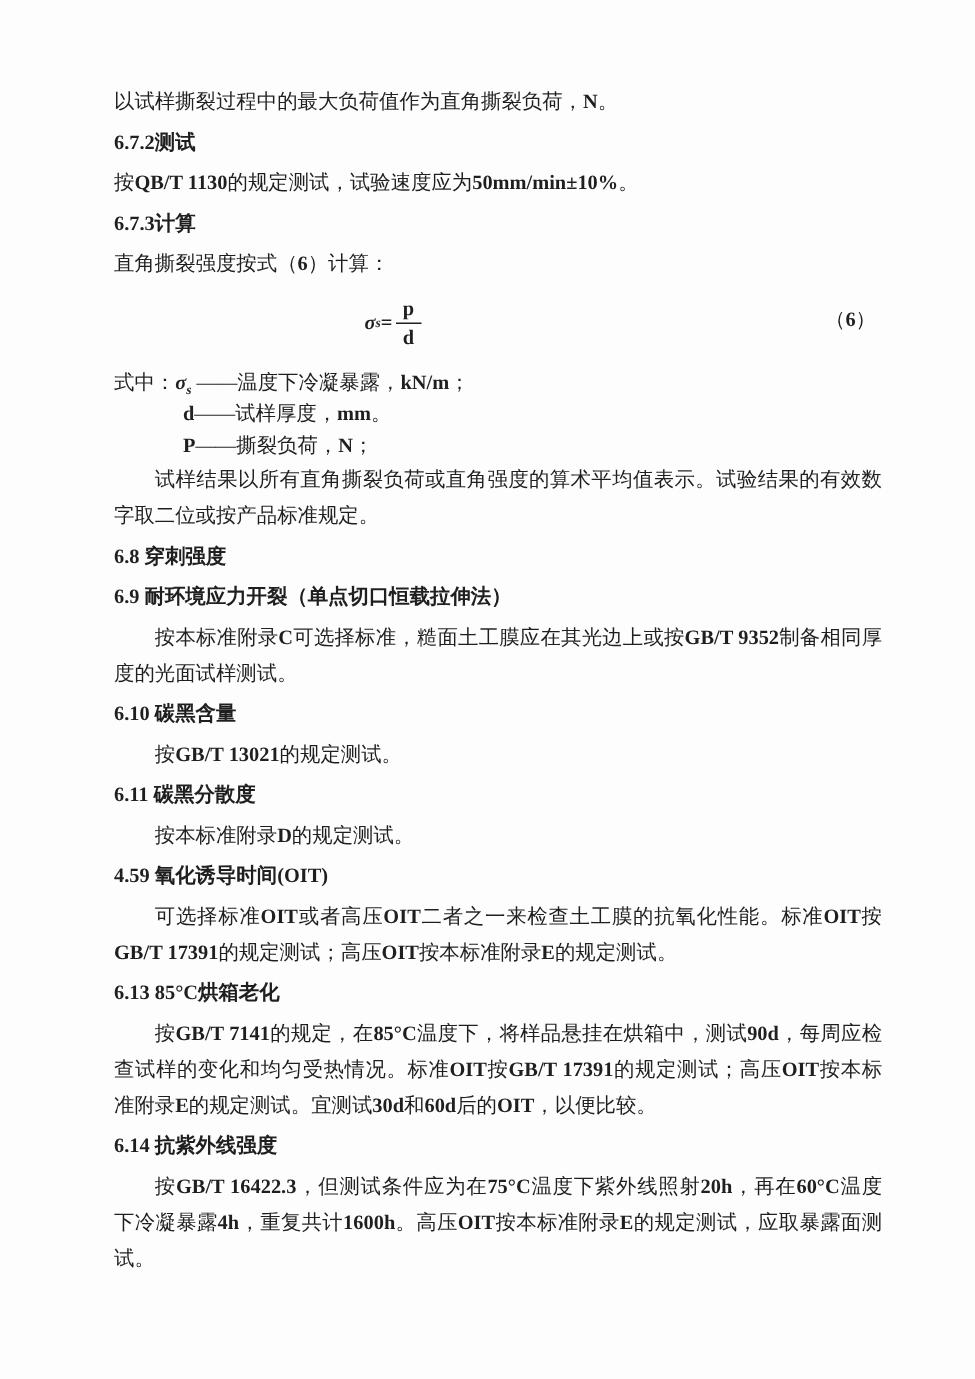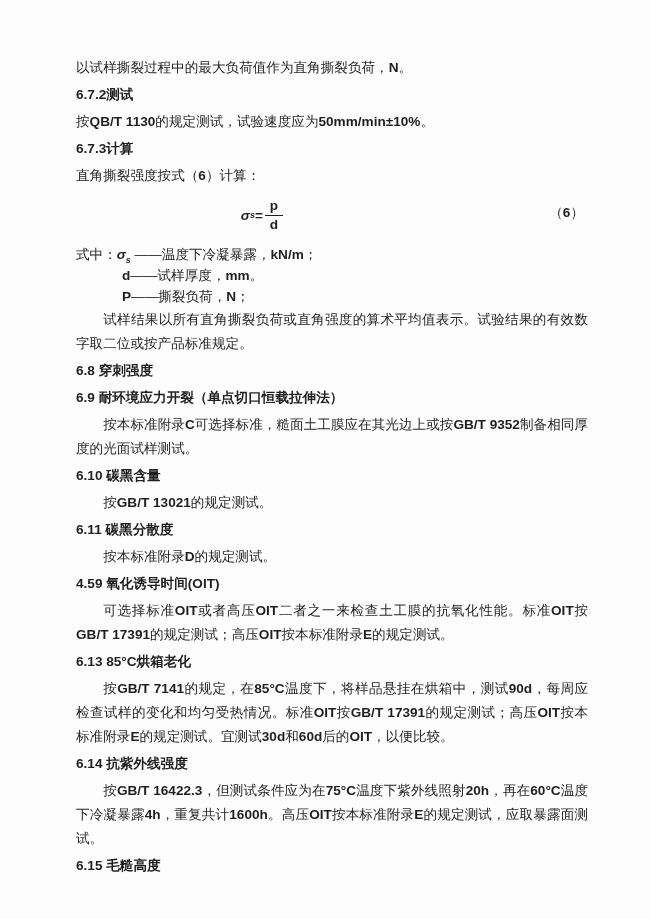--- a/index.html
+++ b/index.html
@@ -8,21 +8,21 @@
     background: #fcfcfc;
   }
   .page {
     position: relative;
     width: 650px;
     height: 919px;
     box-sizing: border-box;
     background: #fdfdfd;
     padding: 56px 62px 13px 76px;
     overflow: hidden;
-    font-family: Liberation Sans, sans-serif;
+    font-family: Liberation Serif, serif;
     color: #1f1f1f;
     font-size: 13.6px;
   }
   .doc p {
     margin: 0 0 3px 0;
     line-height: 24px;
     text-align: justify;
   }
   .doc p.heading {
     font-weight: bold;
@@ -103,15 +103,14 @@
       <p class="heading"><span>6.10 碳黑含量</span></p>
       <p class="body indent"><span>按</span><span class="b">GB/T 13021</span><span>的规定测试。</span></p>
       <p class="heading"><span>6.11 碳黑分散度</span></p>
       <p class="body indent"><span>按本标准附录</span><span class="b">D</span><span>的规定测试。</span></p>
       <p class="heading"><span>4.59 氧化诱导时间(OIT)</span></p>
       <p class="body indent"><span>可选择标准</span><span class="b">OIT</span><span>或者高压</span><span class="b">OIT</span><span>二者之一来检查土工膜的抗氧化性能。标准</span><span class="b">OIT</span><span>按</span><span class="b">GB/T 17391</span><span>的规定测试；高压</span><span class="b">OIT</span><span>按本标准附录</span><span class="b">E</span><span>的规定测试。</span></p>
       <p class="heading"><span>6.13 85°C烘箱老化</span></p>
       <p class="body indent"><span>按</span><span class="b">GB/T 7141</span><span>的规定，在</span><span class="b">85°C</span><span>温度下，将样品悬挂在烘箱中，测试</span><span class="b">90d</span><span>，每周应检查试样的变化和均匀受热情况。标准</span><span class="b">OIT</span><span>按</span><span class="b">GB/T 17391</span><span>的规定测试；高压</span><span class="b">OIT</span><span>按本标准附录</span><span class="b">E</span><span>的规定测试。宜测试</span><span class="b">30d</span><span>和</span><span class="b">60d</span><span>后的</span><span class="b">OIT</span><span>，以便比较。</span></p>
       <p class="heading"><span>6.14 抗紫外线强度</span></p>
       <p class="body indent"><span>按</span><span class="b">GB/T 16422.3</span><span>，但测试条件应为在</span><span class="b">75°C</span><span>温度下紫外线照射</span><span class="b">20h</span><span>，再在</span><span class="b">60°C</span><span>温度下冷凝暴露</span><span class="b">4h</span><span>，重复共计</span><span class="b">1600h</span><span>。高压</span><span class="b">OIT</span><span>按本标准附录</span><span class="b">E</span><span>的规定测试，应取暴露面测试。</span></p>
-      <p class="heading"><span>6.15 毛糙高度</span></p>
     </div>
 </div>
 
 </body></html>

